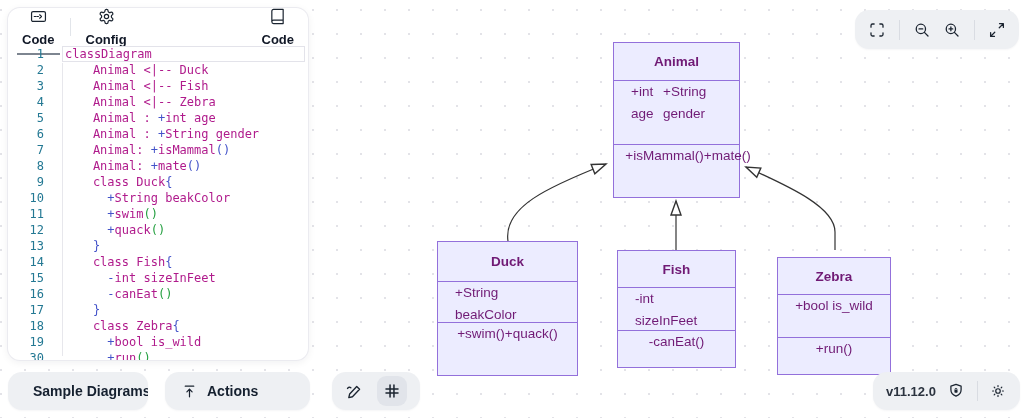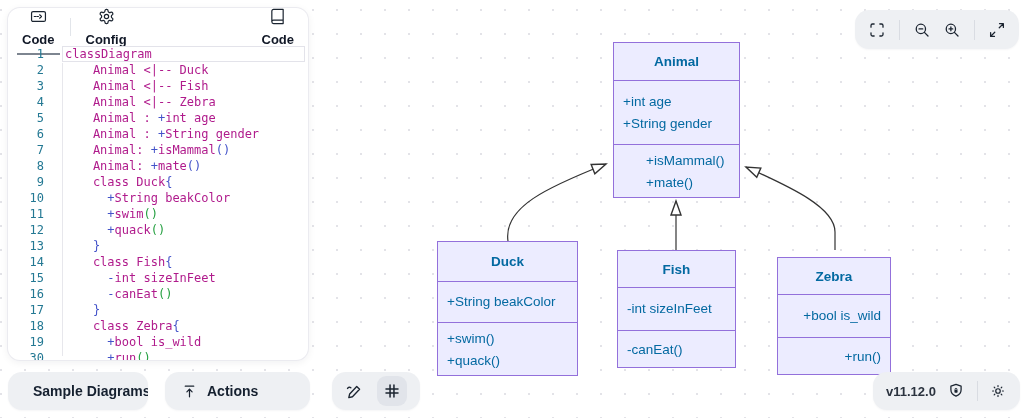--- a/index.html
+++ b/index.html
@@ -29,23 +29,23 @@
   .code-area{position:absolute;left:0;right:0;top:38px;bottom:0;font-family:"DejaVu Sans Mono",monospace;font-size:12px;overflow:hidden;}
   .indent-guide{position:absolute;left:54px;top:17px;bottom:4px;width:1px;background:#e7e7ec;}
   .code-row{position:relative;height:16px;line-height:16px;white-space:pre;}
   .code-gutter{position:absolute;left:0;top:0;width:36px;text-align:right;color:#237893;}
   .code-content{position:absolute;left:54px;right:3px;top:0;bottom:0;padding-left:2px;box-sizing:border-box;}
   .code-row.current .code-content{background:#fff;border:1px solid #e3e3ea;line-height:14px;}
   .tk-k{color:#b01b8c;} .tk-b{color:#4353c9;} .tk-g{color:#26a042;}
 
   
   .connector-layer{position:absolute;left:0;top:0;z-index:1;}
-  .class-box{position:absolute;box-sizing:border-box;background:#ECECFF;border:1px solid #9370DB;z-index:2;font-size:13.5px;color:#0369a1;}
+  .class-box{position:absolute;box-sizing:border-box;background:#ECECFF;border:1px solid #9370DB;z-index:2;font-size:13.5px;color:#701a75;}
   .class-head{display:flex;align-items:center;justify-content:center;font-weight:700;border-bottom:1px solid #9370DB;box-sizing:border-box;}
-  .class-sec{display:flex;flex-direction:column;justify-content:center;padding:0 9px;box-sizing:border-box;line-height:22px;}
+  .class-sec{display:flex;flex-direction:row;justify-content:center;padding:0 17px;box-sizing:border-box;line-height:22px;}
   .class-sec.attrs{border-bottom:1px solid #9370DB;}
 
   
   .pill{position:absolute;background:#eef0f3;border-radius:14px;display:flex;align-items:center;z-index:3;box-shadow:0 1px 2px rgba(15,23,42,.04);}
   .pill .v-div{width:1px;height:20px;background:#d9dce2;}
   .icon-btn{display:flex;align-items:center;justify-content:center;cursor:pointer;background:none;border:none;padding:0;}
 
   .zoom-toolbar{left:855px;top:10px;width:164px;height:39px;justify-content:space-between;padding:0 13px;box-sizing:border-box;}
   .btn-pill{height:38px;top:372px;padding:0 16px;gap:9px;font-size:14px;font-weight:700;color:#15202f;cursor:pointer;overflow:hidden;white-space:nowrap;text-align:center;}
   #sample-btn{left:8px;width:140px;box-sizing:border-box;}

